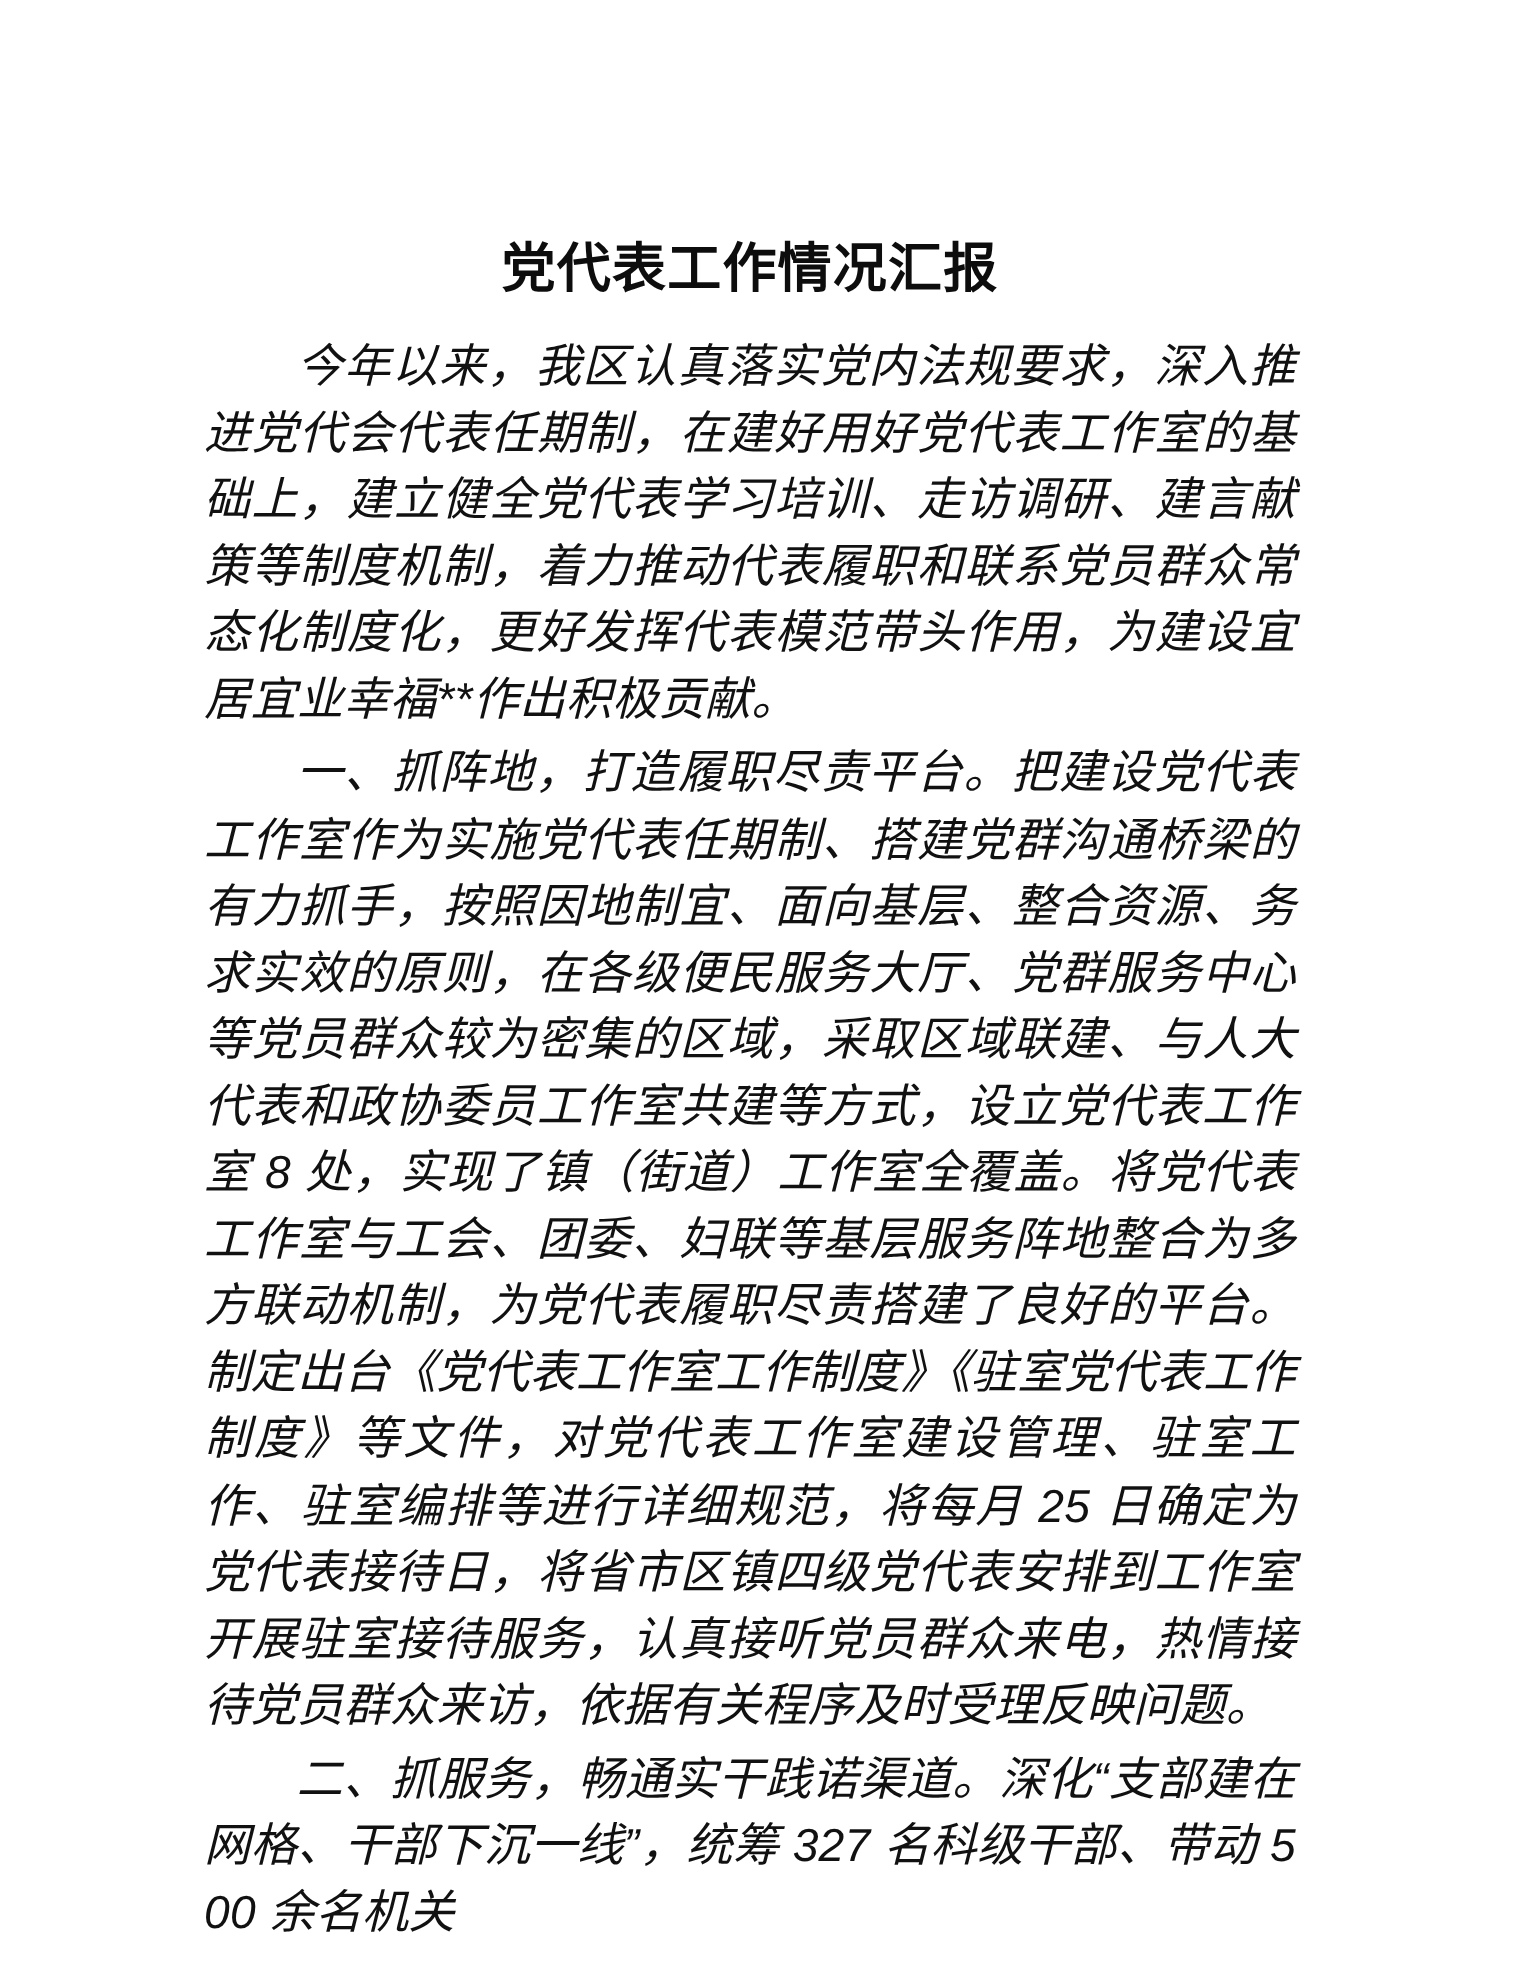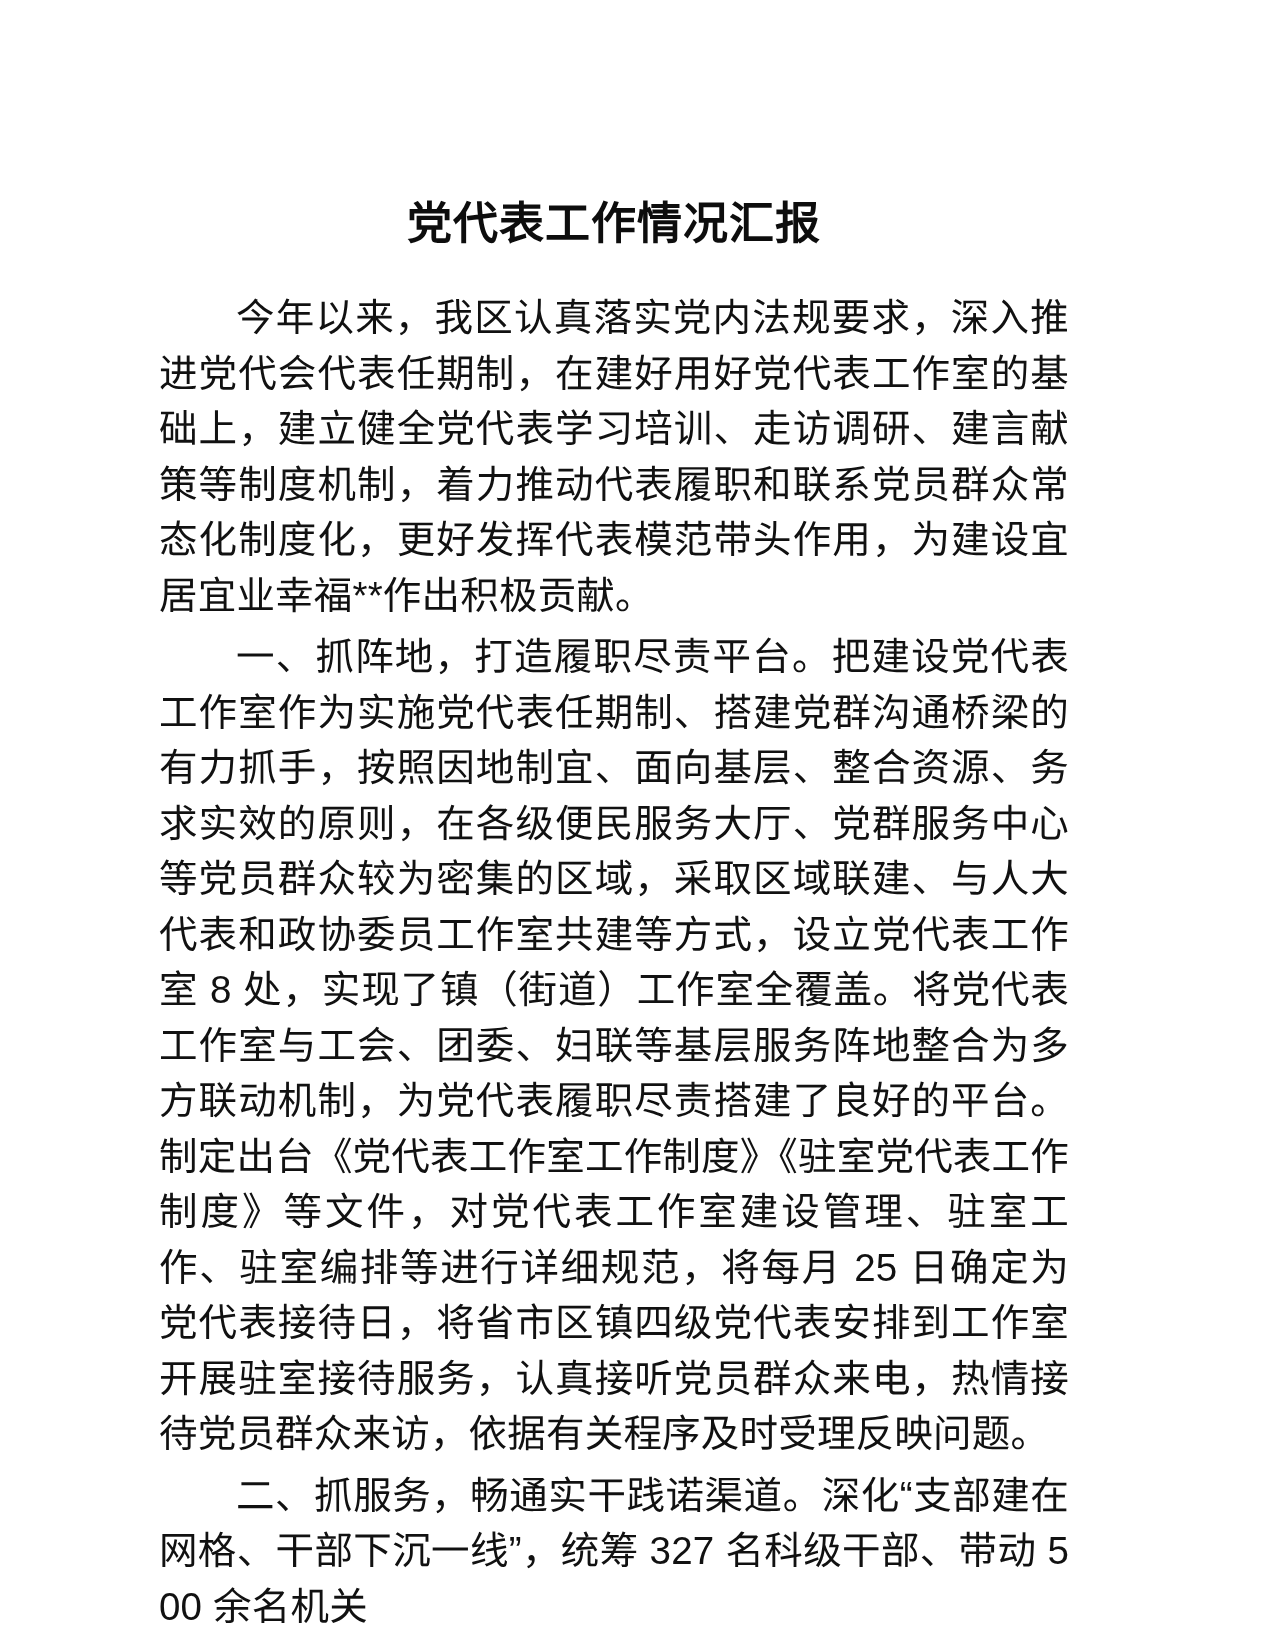--- a/index.html
+++ b/index.html
@@ -16,36 +16,37 @@
     position: relative;
     width: 1275px;
     height: 1650px;
     margin: 0 auto;
     background: #ffffff;
     overflow: hidden;
     box-sizing: border-box;
   }
   .content {
     position: absolute;
-    left: 159px;
+    left: 170px;
     top: 0;
     width: 910px;
   }
   .doc-title {
     font-size: 45px;
     font-weight: 700;
     text-align: center;
     letter-spacing: 1px;
     line-height: 1.25;
     margin: 0;
     padding-top: 196px;
     color: #0d0d0d;
   }
   .doc-body {
-    margin-top: 38px;
+    margin-top: 26px;
+    font-style: italic;
   }
   p.para {
     font-size: 38.5px;
     line-height: 55.5px;
     letter-spacing: 0.2px;
     text-align: justify;
     text-justify: inter-ideograph;
     text-indent: 2em;
     margin: 0 0 6px 0;
     color: #111111;

